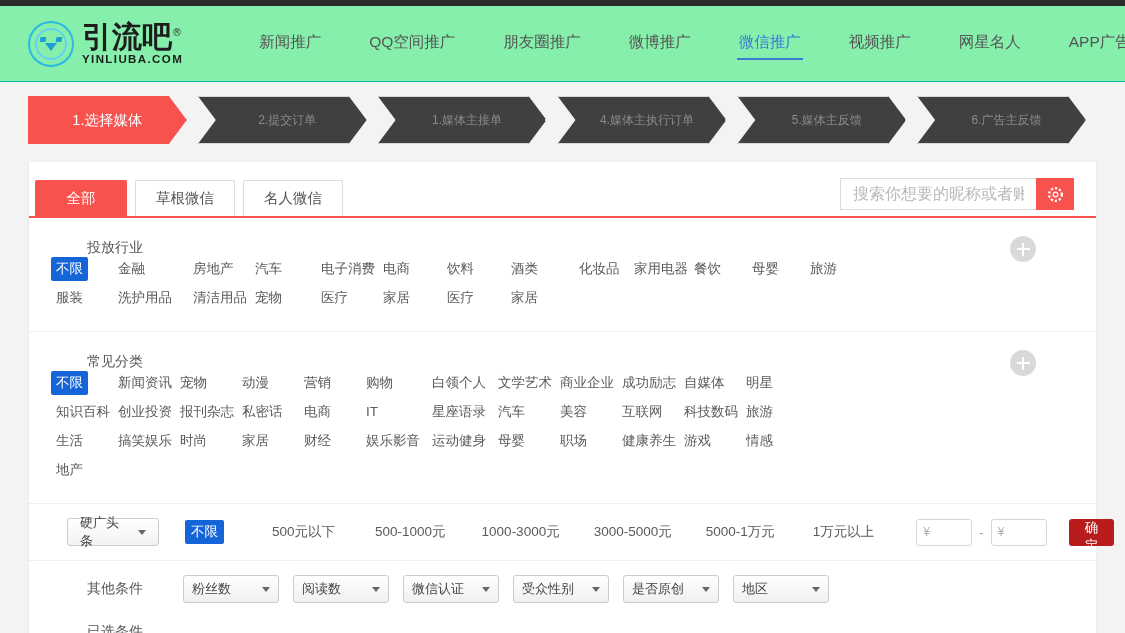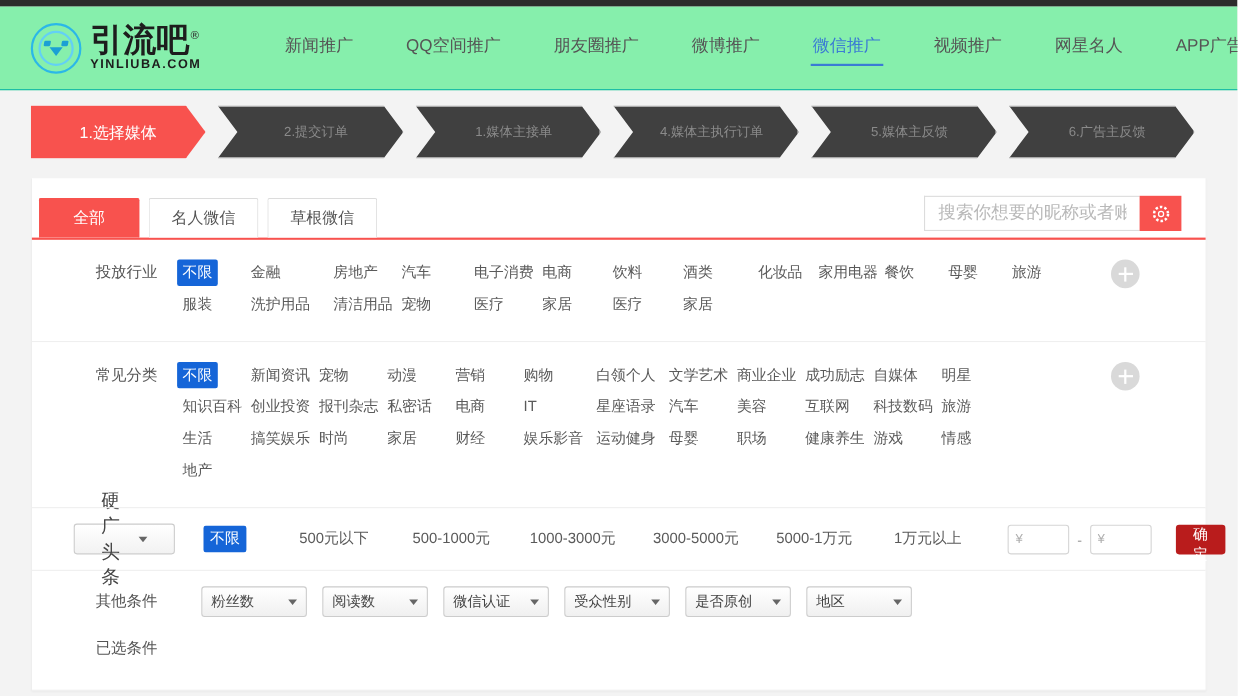--- a/index.html
+++ b/index.html
@@ -129,20 +129,21 @@
     display: flex; align-items: center; justify-content: center; cursor: pointer;
   }
   .gear { width: 17px; height: 17px; }
 
   
   .filter-row {
     display: flex; align-items: flex-start;
     padding: 18px 22px 16px 22px;
     border-bottom: 1px solid #efefef;
     position: relative;
+    flex-direction: column;
   }
   .filter-label {
     width: 74px; flex: none; font-size: 14px; color: #555;
     padding-top: 3px; margin-left: 36px;
   }
   .filter-cols { display: flex; flex: 1; }
   .fcol { display: flex; flex-direction: column; }
   .tagitem {
     font-size: 13.5px; color: #5a5a5a; cursor: pointer;
     padding: 3px 5px; margin-bottom: 5px; white-space: nowrap;
@@ -161,22 +162,22 @@
   .plus-btn::after { width: 2.5px; height: 13px; }
 
   
   .price-row {
     display: flex; align-items: center;
     padding: 14px 22px 14px 10px; border-bottom: 1px solid #efefef;
   }
   .sel-box {
     height: 28px; min-width: 92px; border: 1px solid #ccc; border-radius: 3px;
     background: linear-gradient(#ffffff, #f2f2f2);
-    display: flex; align-items: center; padding: 0 24px;
-    font-size: 17px; color: #444; cursor: pointer; justify-content: space-between;
+    display: flex; align-items: center; padding: 0 12px;
+    font-size: 13px; color: #444; cursor: pointer; justify-content: space-between;
   }
   .sel-box .caret {
     width: 0; height: 0; border-left: 4px solid transparent;
     border-right: 4px solid transparent; border-top: 5px solid #666; margin-left: 14px;
   }
   .price-item {
     font-size: 13.5px; color: #5a5a5a; cursor: pointer; padding: 3px 6px;
     white-space: nowrap;
   }
   .price-item.sel { background: #1565d8; color: #fff; border-radius: 2px; }
@@ -250,22 +251,22 @@
     <div class="step">4.媒体主执行订单</div>
     <div class="step">5.媒体主反馈</div>
     <div class="step">6.广告主反馈</div>
   </div>
 </div>
 
 <div class="panel">
 
   <div class="tabs-row">
     <div class="tab active">全部</div>
+    <div class="tab">草根微信</div>
     <div class="tab">名人微信</div>
-    <div class="tab">草根微信</div>
     <div class="search-box">
       <input class="search-input" value="" placeholder="搜索你想要的昵称或者账号" style="">
       <button class="search-btn">
         <svg class="gear" viewBox="0 0 24 24">
           <g fill="#ffffff">
             <circle cx="12" cy="12" r="9" fill="none" stroke="#ffffff" stroke-width="3.2" stroke-dasharray="3.2 2.6"></circle>
             <circle cx="12" cy="12" r="3.3" fill="#f8524e" stroke="#ffffff" stroke-width="1.6"></circle>
           </g>
         </svg>
       </button>

